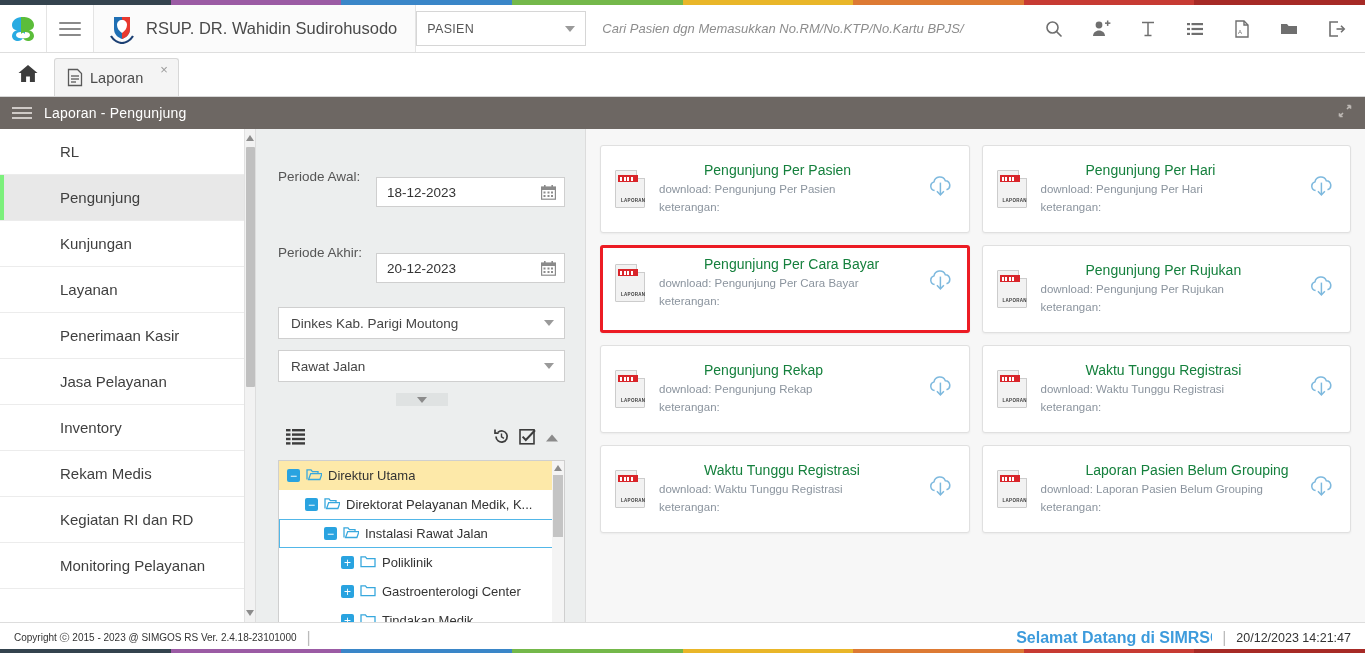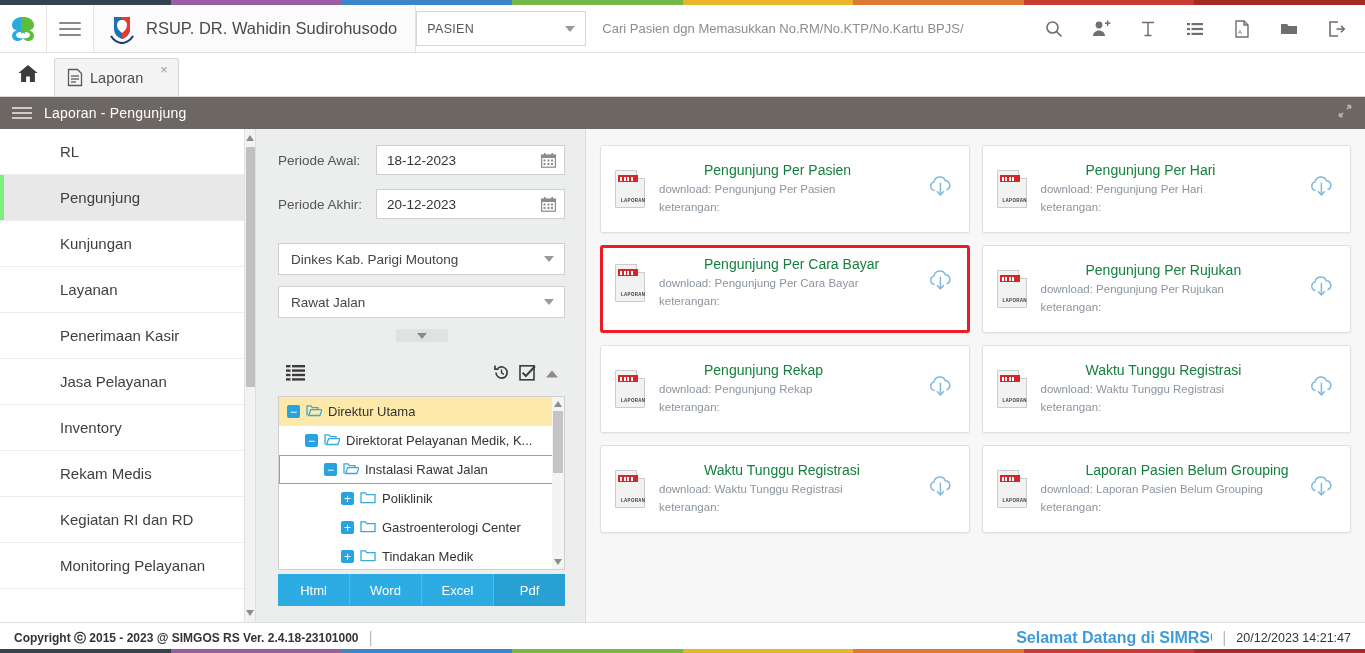--- a/index.html
+++ b/index.html
@@ -47,21 +47,21 @@
     padding: 0 10px; background: #fff; cursor: pointer;
   }
   .hdr-select .sel-val { font-size: 12.5px; color: #555; letter-spacing: .3px; }
   .caret-dn {
     width: 0; height: 0; border-left: 5px solid transparent;
     border-right: 5px solid transparent; border-top: 6px solid #9a9a9a;
   }
   .hdr-search {
     flex: 1; display: flex; align-items: center; padding-left: 16px;
   }
-  .hdr-search .ph { font-size: 13px; color: #8d8d8d; }
+  .hdr-search .ph { font-size: 13px; color: #8d8d8d; font-style: italic; }
   .hdr-icons { display: flex; align-items: center; gap: 0; padding-right: 6px; }
   .hdr-ico {
     width: 47px; height: 48px; display: flex; align-items: center;
     justify-content: center; cursor: pointer; color: #6f6f6f;
   }
 
   
   .tabbar {
     height: 44px; background: #ffffff; display: flex; align-items: flex-end;
     padding-left: 6px; border-bottom: 1px solid #d7d7d7;
@@ -133,21 +133,21 @@
   
   .filters {
     width: 330px; background: #eceeee; border-right: 1px solid #dcdcdc;
     padding: 16px 20px 0 22px; position: relative;
   }
   .frow { display: flex; align-items: center; margin-bottom: 14px; }
   .flabel { width: 98px; font-size: 13.5px; color: #555; }
   .finput {
     flex: 1; height: 30px; background: #fff; border: 1px solid #cfcfcf;
     display: flex; align-items: center; justify-content: space-between;
-    padding: 0 8px 0 10px; cursor: text;
+    padding: 0 8px 0 10px; cursor: text; margin-top: 32px;
   }
   .finput .fval { font-size: 13.5px; color: #333; }
   .fsel {
     height: 32px; background: #fff; border: 1px solid #cfcfcf;
     display: flex; align-items: center; justify-content: space-between;
     padding: 0 10px 0 12px; margin-bottom: 11px; cursor: pointer;
   }
   .fsel .fval { font-size: 13.5px; color: #454545; }
   .collapse-pill {
     width: 52px; height: 13px; background: #dfe2e2; margin: 2px auto 10px auto;
@@ -230,21 +230,21 @@
   .doc-ico .lap {
     position: absolute; left: 6px; bottom: 5px; font-size: 4.5px;
     font-weight: bold; color: #3a3a3a; letter-spacing: .3px;
   }
 
   
   .footer {
     height: 31px; background: #fff; border-top: 1px solid #ddd;
     display: flex; align-items: center; padding: 0 14px; position: relative;
   }
-  .copy { font-size: 12px; color: #333; font-weight: bold; }
+  .copy { font-size: 10px; color: #333; }
   .divider { color: #bbb; margin: 0 10px; }
   .foot-right { margin-left: auto; display: flex; align-items: center; }
   .welcome {
     font-size: 16px; font-weight: bold; color: #3d9bdc;
     max-width: 196px; overflow: hidden; white-space: nowrap;
   }
   .stamp { font-size: 12.5px; color: #333; }
   .footer-strip { display: flex; height: 4px; width: 100%; position: absolute; bottom: 0; left: 0; }
   .footer-strip i { display: block; height: 100%; }
 </style>

